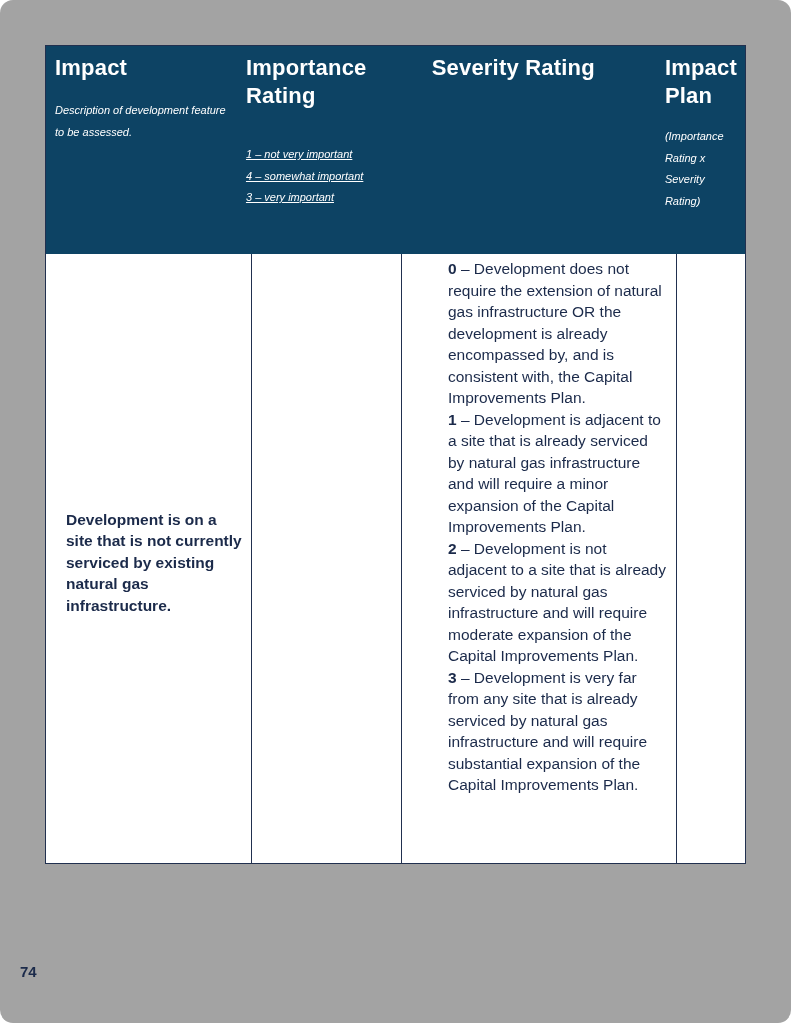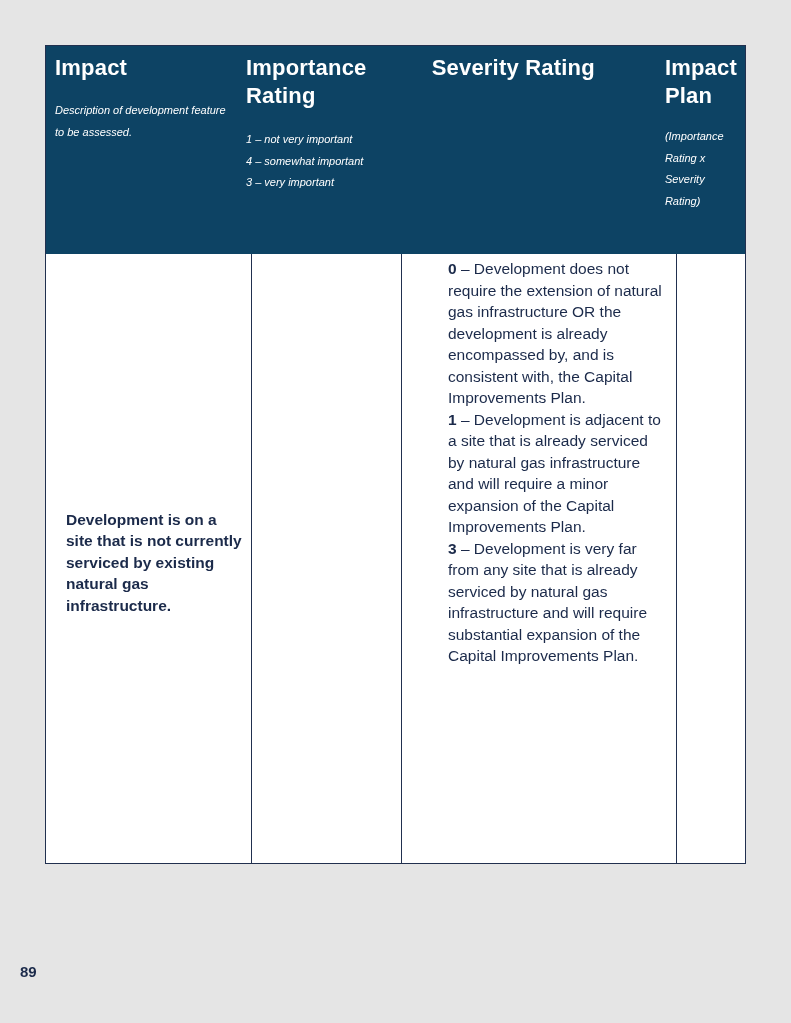--- a/index.html
+++ b/index.html
@@ -6,22 +6,23 @@
   html, body { background: #ffffff; }
   body {
     font-family: "Liberation Sans", sans-serif;
     width: 791px; height: 1023px;
     position: relative;
     color: #1b2a4a;
   }
   .page {
     position: absolute; left: 0; top: 0;
     width: 791px; height: 1023px;
-    background: #e5e5e5;
+    background: #a3a3a3;
     overflow: hidden;
+    border-radius: 13px;
   }
   .doc-table {
     position: absolute;
     left: 45px; top: 45px;
     width: 701px;
     border: 1px solid #21304f;
   }
   .header-row {
     display: flex;
     height: 208px;
@@ -38,21 +39,21 @@
   .h-sub {
     font-size: 11px;
     line-height: 21.5px;
     font-style: italic;
     margin-top: 18px;
   }
   .col-impact        { width: 194px; }
   .col-importance    { width: 150px; }
   .col-severity      { width: 237px; margin-left: 38px; }
   .col-impact-score  { width: 119px; flex: 1; }
-  .col-importance .h-sub { margin-top: 19px; }
+  .col-importance .h-sub { margin-top: 34px; text-decoration: underline; }
   .col-impact-score .h-sub { margin-top: 16px; }
   .body-row {
     display: flex;
     height: 609px;
     background: #ffffff;
   }
   .body-cell {
     border-right: 1px solid #21304f;
     padding: 16px 8px;
   }
@@ -122,26 +123,27 @@
         <div class="impact-text">Development is on a site that is not currently serviced by existing natural gas infrastructure.</div>
       </div>
 
       <div class="body-cell col-importance">
         <span></span>
       </div>
 
       <div class="body-cell col-severity severity-cell">
           <div class="sev-item"><span class="sev-num">0</span><span> – Development does not require the extension of natural gas infrastructure OR the development is already encompassed by, and is consistent with, the Capital Improvements Plan.</span></div>
           <div class="sev-item"><span class="sev-num">1</span><span> – Development is adjacent to a site that is already serviced by natural gas infrastructure and will require a minor expansion of the Capital Improvements Plan.</span></div>
+          <div class="sev-item"><span class="sev-num">2</span><span> – Development is not adjacent to a site that is already serviced by natural gas infrastructure and will require moderate expansion of the Capital Improvements Plan.</span></div>
           <div class="sev-item"><span class="sev-num">3</span><span> – Development is very far from any site that is already serviced by natural gas infrastructure and will require substantial expansion of the Capital Improvements Plan.</span></div>
         </div>
 
       <div class="body-cell col-impact-score">
         <span></span>
       </div>
 
     </div>
 
   </div>
 
-  <div class="page-number">89</div>
+  <div class="page-number">74</div>
 
 </div>
 
 </body></html>

